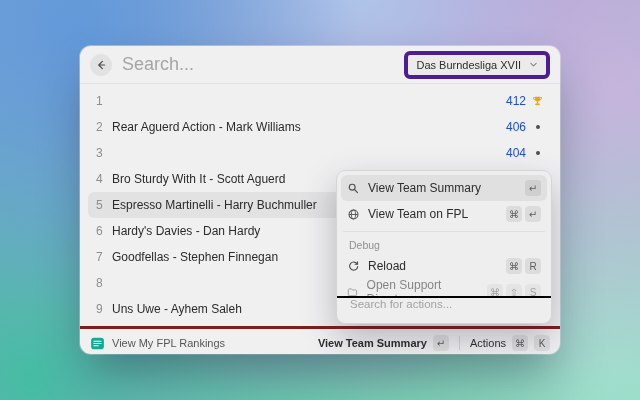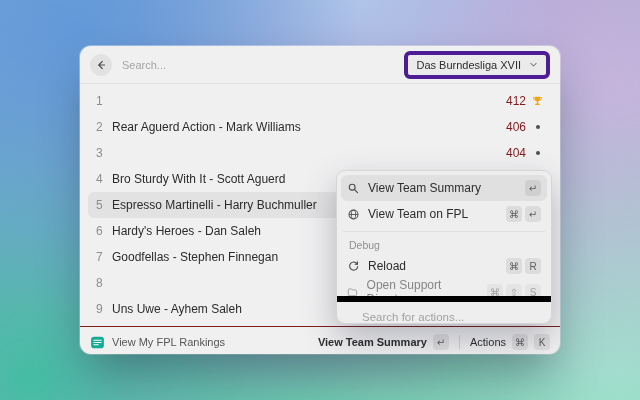--- a/index.html
+++ b/index.html
@@ -25,41 +25,41 @@
     box-shadow:0 24px 48px -8px rgba(20,30,50,.4), 0 0 0 1px rgba(255,255,255,.35);
     display:flex; flex-direction:column; overflow:hidden;
   }
 
   
   .hdr { height:38px; flex:0 0 38px; display:flex; align-items:center; padding:0 10px;
          border-bottom:1px solid #e3e2e3; }
   .back-btn { width:22px; height:22px; border-radius:50%; background:#e3e2e3;
               display:flex; align-items:center; justify-content:center; cursor:pointer; }
   .search-input { flex:1; border:none; outline:none; background:transparent;
-                  font-size:11px; color:#333; margin-left:10px;
+                  font-size:18px; color:#333; margin-left:10px;
                   font-family:"Liberation Sans","DejaVu Sans",sans-serif;}
   .search-input::placeholder { color:#a6a5a6; }
   .league-dd { display:flex; align-items:center; gap:8px; background:#ecebec;
                border:4px solid #4c1d95; border-radius:6px; padding:4px 8px;
                font-size:11px; color:#2d2d2d; cursor:pointer; }
 
   
   .list { flex:1; padding:4px 8px; }
   .row { height:26px; display:flex; align-items:center; padding:0 8px;
          border-radius:6px; font-size:12px; }
   .row.selected { background:#e3e2e3; }
   .rank { width:14px; color:#8e8d8e; flex:0 0 14px; }
   .rname { color:#2b2b2b; margin-left:2px; }
-  .pts { margin-left:auto; color:#7f1d1d; }
+  .pts { margin-left:auto; color:#1d4ed8; }
   .badge { width:18px; flex:0 0 18px; display:flex; justify-content:flex-end; align-items:center; }
   .dot { width:4px; height:4px; border-radius:50%; background:#4e4e4e; margin-right:4px; }
 
   
   .ftr { height:31px; flex:0 0 31px; display:flex; align-items:center; padding:0 10px;
-         border-top:1px solid #7f1d1d; font-size:11px; }
+         border-top:3px solid #7f1d1d; font-size:11px; }
   .ftr-left { display:flex; align-items:center; gap:7px; color:#565656; }
   .ftr-right { margin-left:auto; display:flex; align-items:center; gap:6px; }
   .primary-lbl { color:#2e2e2e; font-weight:700; font-size:11px; }
   .vdiv { width:1px; height:14px; background:#d3d2d3; margin:0 4px; }
   .actions-lbl { color:#2e2e2e; font-size:11px; }
 
   .kbd { height:16px; min-width:16px; padding:0 3px; border-radius:4px;
          background:rgba(0,0,0,.075); color:#5d5d5d; font-size:10px;
          display:inline-flex; align-items:center; justify-content:center; }
 
@@ -69,21 +69,21 @@
            box-shadow:0 14px 34px rgba(20,30,50,.28);
            display:flex; flex-direction:column; overflow:hidden; z-index:5; }
   .popup-list { flex:1; padding:4px; overflow:hidden; }
   .pitem { height:26px; display:flex; align-items:center; gap:8px; padding:0 6px;
            border-radius:6px; font-size:12px; color:#2d2d2d; cursor:pointer; }
   .pitem.selected { background:#e1e0e1; }
   .pitem .keys { margin-left:auto; display:flex; gap:3px; }
   .pitem.faded { opacity:.55; }
   .pdiv { height:1px; background:#e0dfe0; margin:4px 2px; }
   .psec { font-size:10.5px; color:#919091; padding:3px 8px 2px; }
-  .popup-foot { flex:0 0 27px; border-top:6px solid #000000; display:flex; align-items:flex-end; padding:0 25px; }
+  .popup-foot { flex:0 0 27px; border-top:2px solid #000000; display:flex; align-items:flex-start; padding:0 13px; }
   .popup-search { border:none; outline:none; background:transparent; width:100%;
                   font-size:11.5px; color:#333;
                   font-family:"Liberation Sans","DejaVu Sans",sans-serif; }
   .popup-search::placeholder { color:#a3a2a3; }
 
   .ic { display:block; }
 </style>
 </head>
 <body>
 
@@ -142,21 +142,21 @@
         <span class="rname">Bro Sturdy With It - Scott Aguerd</span>
       </div>
 
       <div class="row selected">
         <span class="rank">5</span>
         <span class="rname">Espresso Martinelli - Harry Buchmuller</span>
       </div>
 
       <div class="row">
         <span class="rank">6</span>
-        <span class="rname">Hardy's Heroes - Dan Saleh</span>
+        <span class="rname">Hardy's Davies - Dan Hardy</span>
       </div>
 
       <div class="row">
         <span class="rank">7</span>
         <span class="rname">Goodfellas - Stephen Finnegan</span>
       </div>
 
       <div class="row">
         <span class="rank">8</span>
       </div>

